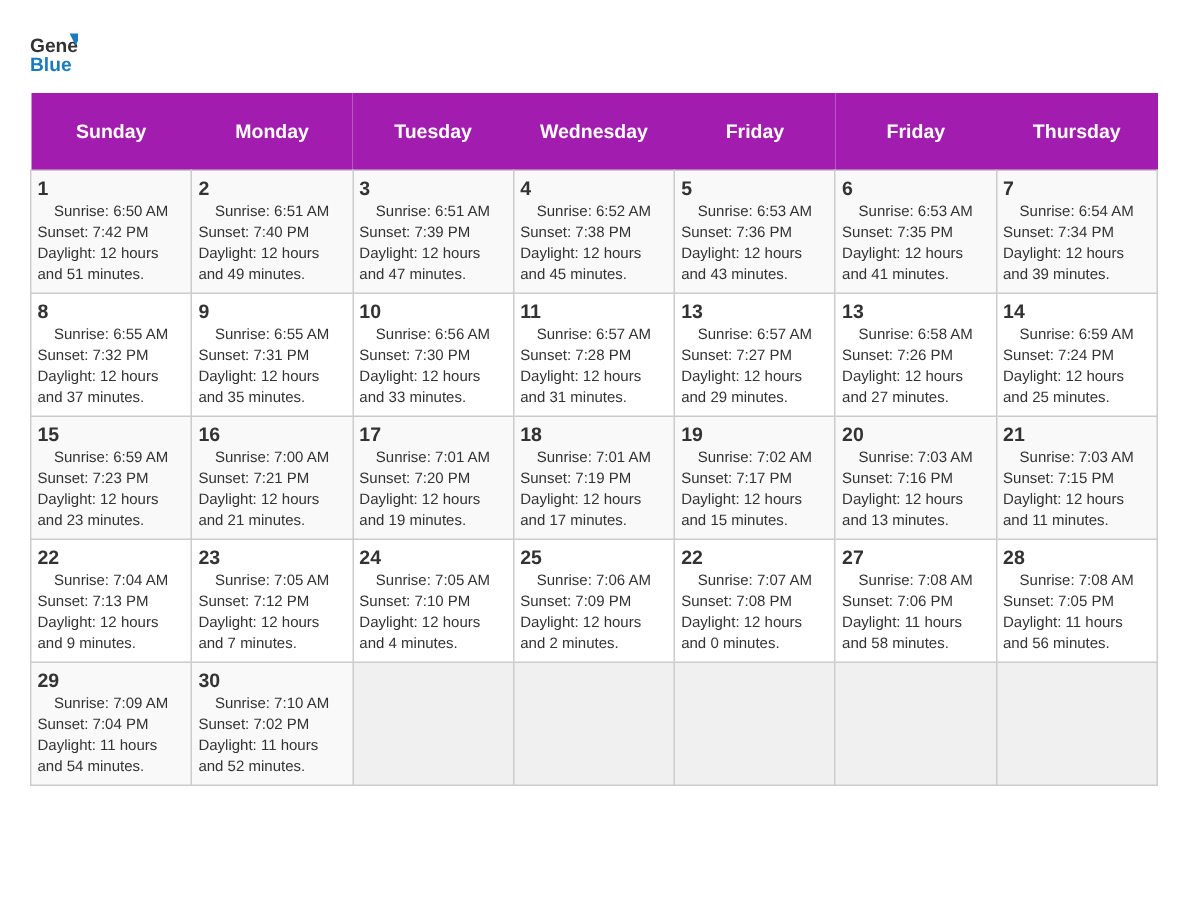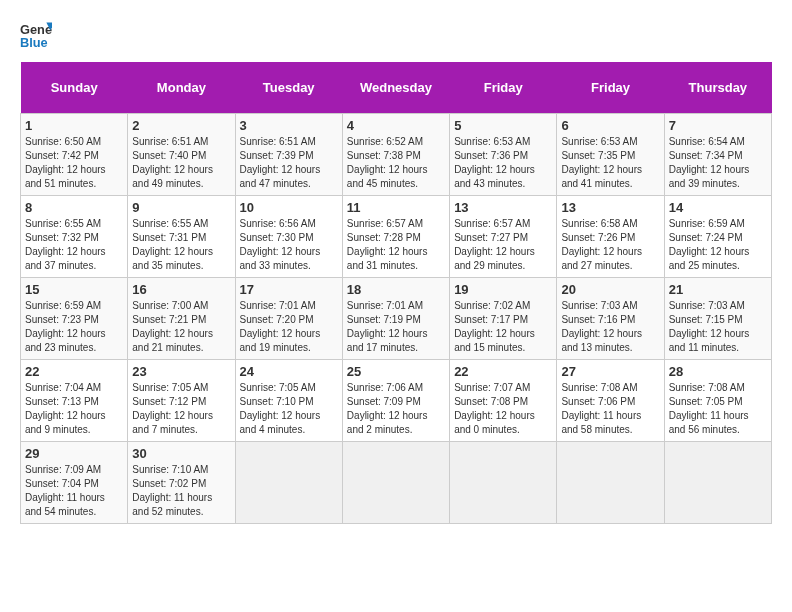--- a/index.html
+++ b/index.html
@@ -67,20 +67,21 @@
     .day-num {
       font-size: 13px;
       font-weight: bold;
       display: block;
       margin-bottom: 2px;
     }
     .day-info {
       font-size: 10px;
       line-height: 1.4;
       color: #333;
+      margin-left: 11px;
     }
     .empty-cell {
       background-color: #f0f0f0 !important;
     }
   </style>
 </head>
 <body>
 
 <div class="header-section">
   <div class="logo">

